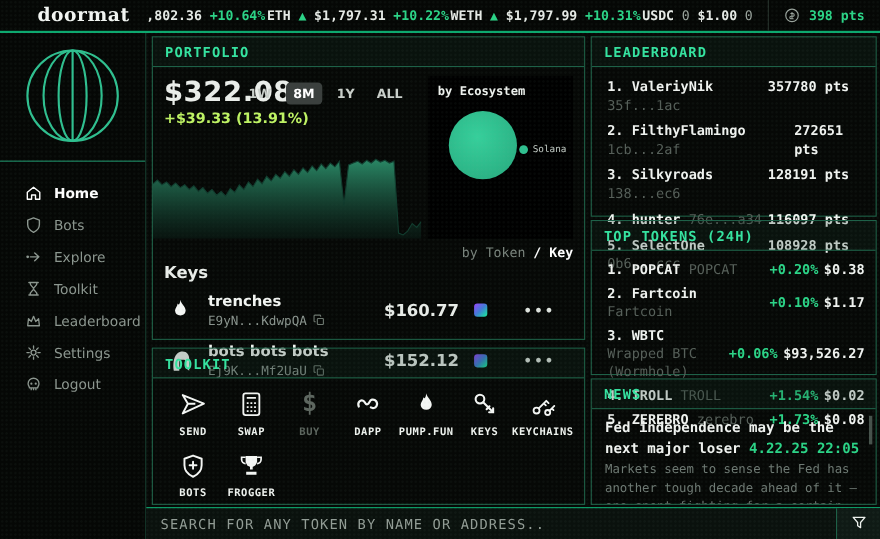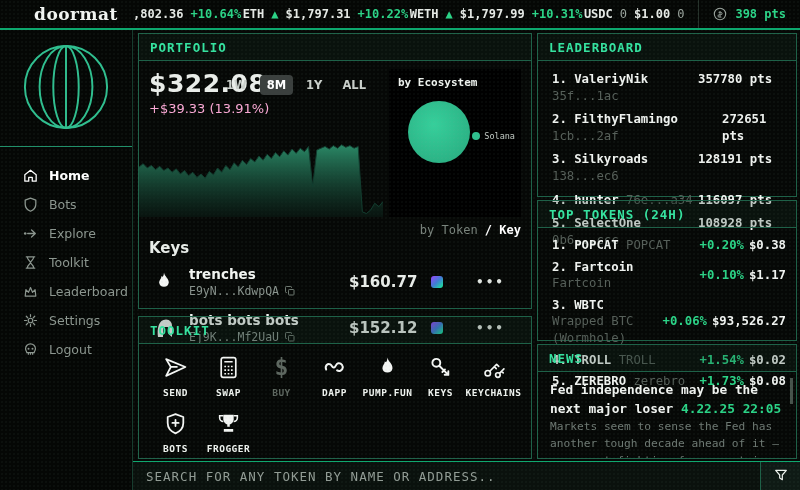--- a/index.html
+++ b/index.html
@@ -68,21 +68,21 @@
     padding:6px 11px 5px; border-bottom:1px solid #1e6148;
     font-family:"DejaVu Sans Mono", monospace; font-size:12.5px; font-weight:bold;
     letter-spacing:1px; color:#35e3a0; background:rgba(25,55,42,0.22); flex:none;
   }
   
   .pf-panel { flex:1; }
   .pf-body { flex:1; display:flex; flex-direction:column; padding:8px 10px 4px; min-height:0; }
   .pf-top { display:flex; gap:6px; height:148px; flex:none; }
   .pf-chart-zone { flex:1; position:relative; min-width:0; }
   .balance { position:relative; z-index:2; font-size:25px; font-weight:bold; letter-spacing:0.5px; }
-  .pf-change { position:relative; z-index:2; margin-top:3px; font-size:13px; color:#f9a8d4; }
+  .pf-change { position:relative; z-index:2; margin-top:3px; font-size:13px; color:#bef264;font-weight:bold; }
   .ranges { position:absolute; top:6px; right:10px; z-index:2; display:flex; gap:6px; align-items:center; }
   .range-btn {
     background:none; border:none; color:#c9cfca; font-family:"DejaVu Sans", sans-serif;
     font-size:11.5px; font-weight:bold; padding:3px 7px; border-radius:4px; cursor:pointer;
   }
   .range-btn.active { background:#3b403e; color:#ffffff; }
   .sparkline { position:absolute; left:-10px; right:0; bottom:0; width:calc(100% + 10px); height:86px; z-index:1; }
   .eco-box { width:132px; flex:none; background:#000; padding:7px 9px; position:relative; }
   .eco-label { font-family:"DejaVu Sans Mono", monospace; font-size:11px; font-weight:bold; color:#eef2ee; }
   .pie {

